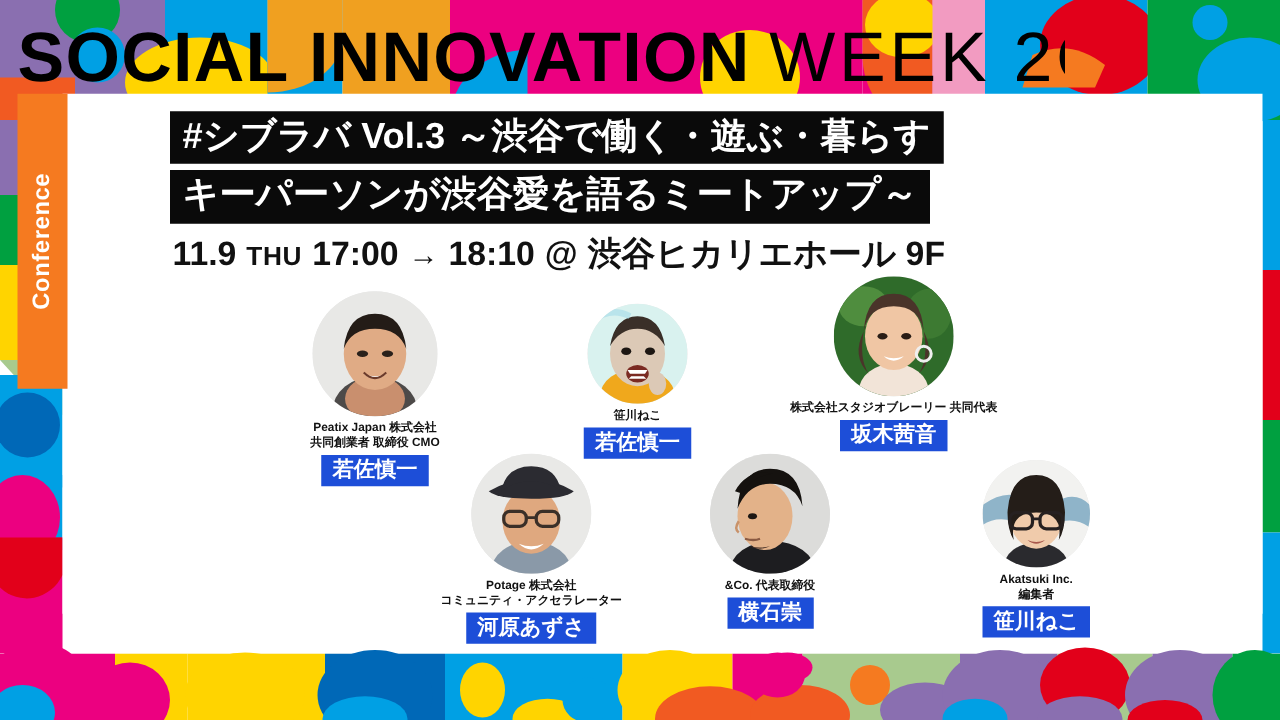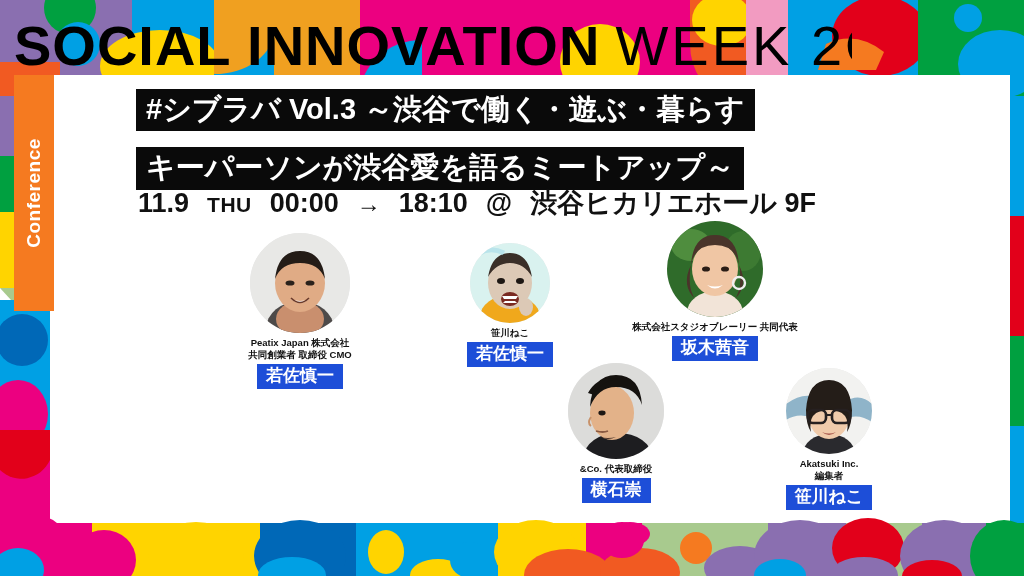--- a/index.html
+++ b/index.html
@@ -65,27 +65,27 @@
   .title-line {
     display:inline-block;
     background:#0a0a0a;
     color:#ffffff;
     font-size:29px;
     font-weight:700;
     padding:4px 10px 6px 10px;
     line-height:1.12;
     white-space:nowrap;
   }
-  #title-line-2-wrap { margin-top:16px; }
+  #title-line-2-wrap { margin-top:5px; }
 
   
   #datetime {
     position:absolute; left:88px; top:110px; z-index:5;
     color:#111; font-size:27px; font-weight:700; white-space:nowrap;
-    display:flex; align-items:baseline; gap:18px;
+    display:flex; align-items:baseline; gap:8px;
   }
   #datetime .dow { font-size:21px; font-weight:700; letter-spacing:0.5px; }
   #datetime .arrow { font-size:24px; font-weight:400; }
 
   
   .speaker { position:absolute; z-index:6; text-align:center; }
   .photo {
     border-radius:50%;
     overflow:hidden;
     margin:0 auto;
@@ -228,21 +228,21 @@
 <div id="card">
 
   <div id="titles">
     <div><span class="title-line">#シブラバ Vol.3 ～渋谷で働く・遊ぶ・暮らす</span></div>
     <div id="title-line-2-wrap"><span class="title-line">キーパーソンが渋谷愛を語るミートアップ～</span></div>
   </div>
 
   <div id="datetime">
     <span>11.9</span>
     <span class="dow">THU</span>
-    <span>00:00</span>
+    <span>17:00</span>
     <span class="arrow">→</span>
     <span>18:10</span>
     <span>@</span>
     <span>渋谷ヒカリエホール 9F</span>
   </div>
 
   <div class="speaker" id="sp-0">
     <div class="photo" style="width:100px;height:100px;">
       <svg width="100" height="100" viewBox="0 0 100 100">
         <rect width="100" height="100" fill="#e8e8e6"></rect>
@@ -301,20 +301,40 @@
         <path d="M40 64 q8 7 16 0 q-8 3 -16 0 z" fill="#fff"></path>
         <circle cx="72" cy="62" r="6" fill="none" stroke="#efefef" stroke-width="2.4"></circle>
       </svg>
     </div>
     <div class="affil">
       <div>株式会社スタジオブレーリー 共同代表</div>
     </div>
     <span class="namebox">坂木茜音</span>
   </div>
 
+  <div class="speaker" id="sp-3">
+    <div class="photo" style="width:96px;height:96px;">
+      <svg width="96" height="96" viewBox="0 0 96 96">
+        <rect width="96" height="96" fill="#e9e9e7"></rect>
+        <ellipse cx="48" cy="94" rx="32" ry="24" fill="#8a99a8"></ellipse>
+        <ellipse cx="48" cy="54" rx="23" ry="26" fill="#dfa87f"></ellipse>
+        <path d="M14 30 q34 -20 68 0 q-6 6 -34 6 q-28 0 -34 -6 z" fill="#2b2b31"></path>
+        <path d="M24 30 q4 -20 24 -20 q20 0 24 20 q-10 -8 -24 -8 q-14 0 -24 8 z" fill="#2b2b31"></path>
+        <rect x="26" y="46" width="18" height="12" rx="5" fill="none" stroke="#3a2f28" stroke-width="2.6"></rect>
+        <rect x="52" y="46" width="18" height="12" rx="5" fill="none" stroke="#3a2f28" stroke-width="2.6"></rect>
+        <line x1="44" y1="51" x2="52" y2="51" stroke="#3a2f28" stroke-width="2.2"></line>
+        <path d="M38 72 q10 9 20 0 q-10 4 -20 0 z" fill="#fff"></path>
+      </svg>
+    </div>
+    <div class="affil">
+      <div>Potage 株式会社</div>
+      <div>コミュニティ・アクセラレーター</div>
+    </div>
+    <span class="namebox">河原あずさ</span>
+  </div>
 
   <div class="speaker" id="sp-4">
     <div class="photo" style="width:96px;height:96px;">
       <svg width="96" height="96" viewBox="0 0 96 96">
         <rect width="96" height="96" fill="#dcdcda"></rect>
         <ellipse cx="50" cy="94" rx="34" ry="24" fill="#1d1d20"></ellipse>
         <ellipse cx="44" cy="50" rx="22" ry="27" fill="#e3b289"></ellipse>
         <path d="M22 44 q2 -32 26 -32 q24 0 26 30 q-6 -18 -26 -18 q-18 0 -26 20 z" fill="#15120f"></path>
         <path d="M20 30 q10 -18 30 -14 q-18 2 -24 16 z" fill="#15120f"></path>
         <ellipse cx="34" cy="50" rx="3.6" ry="2.4" fill="#1d1713"></ellipse>

